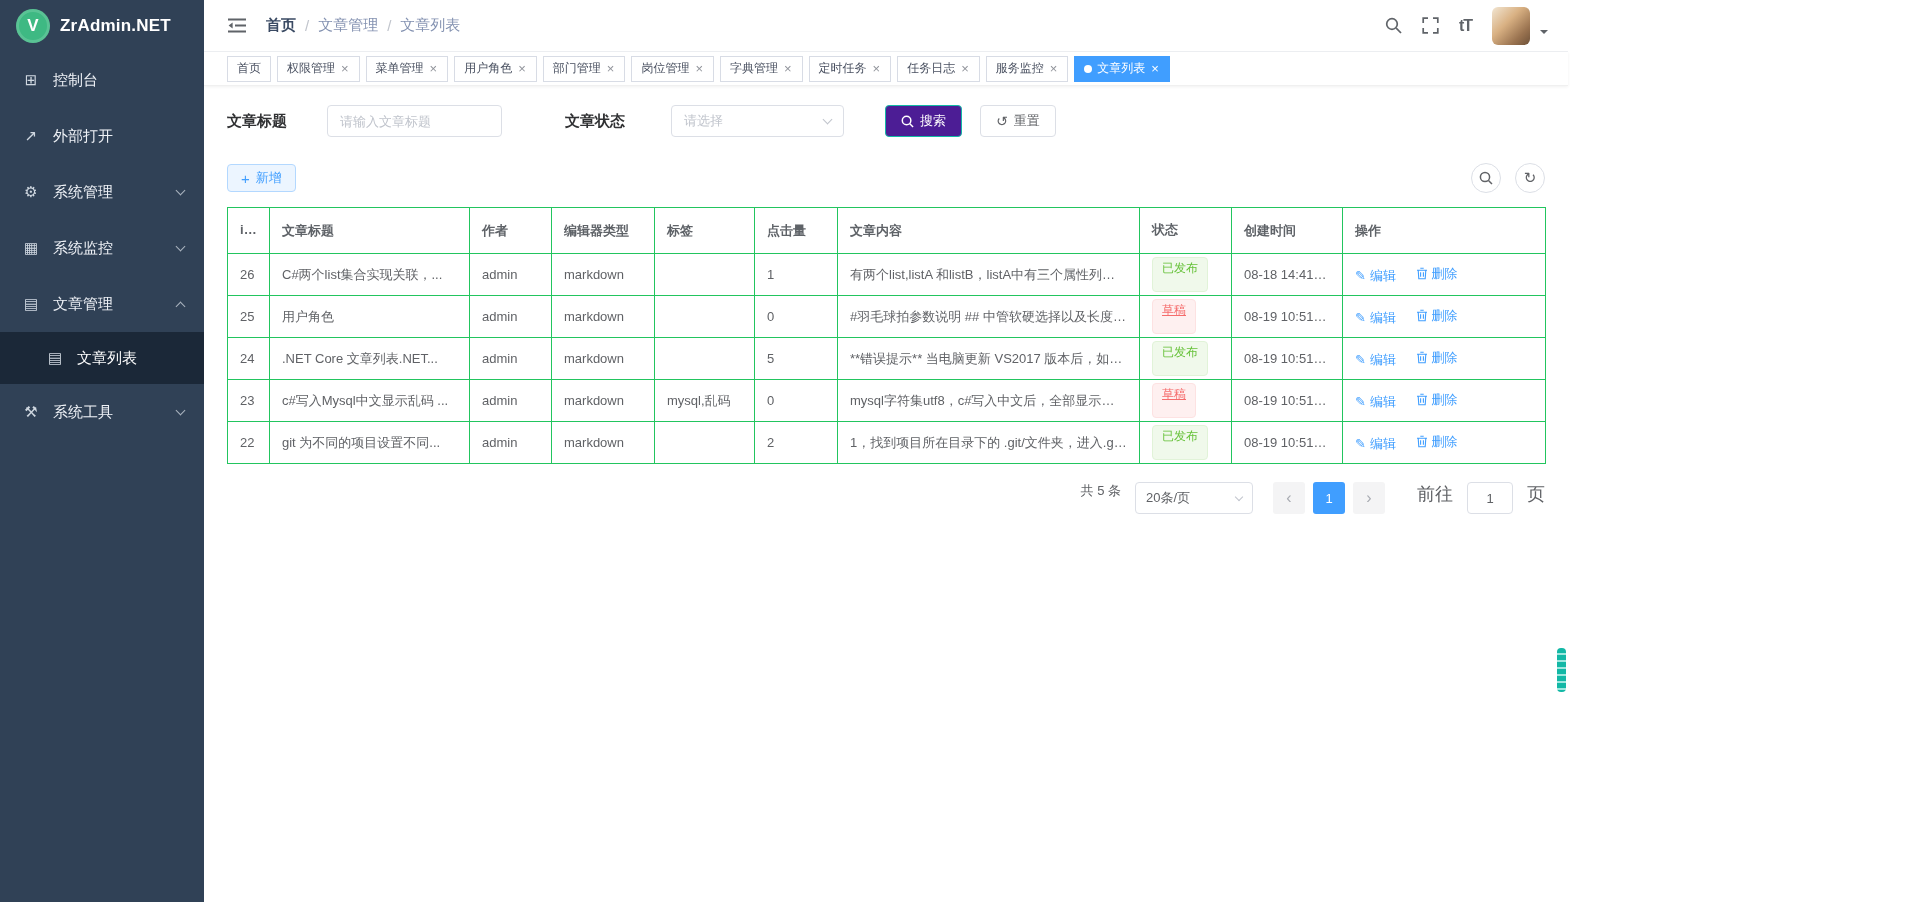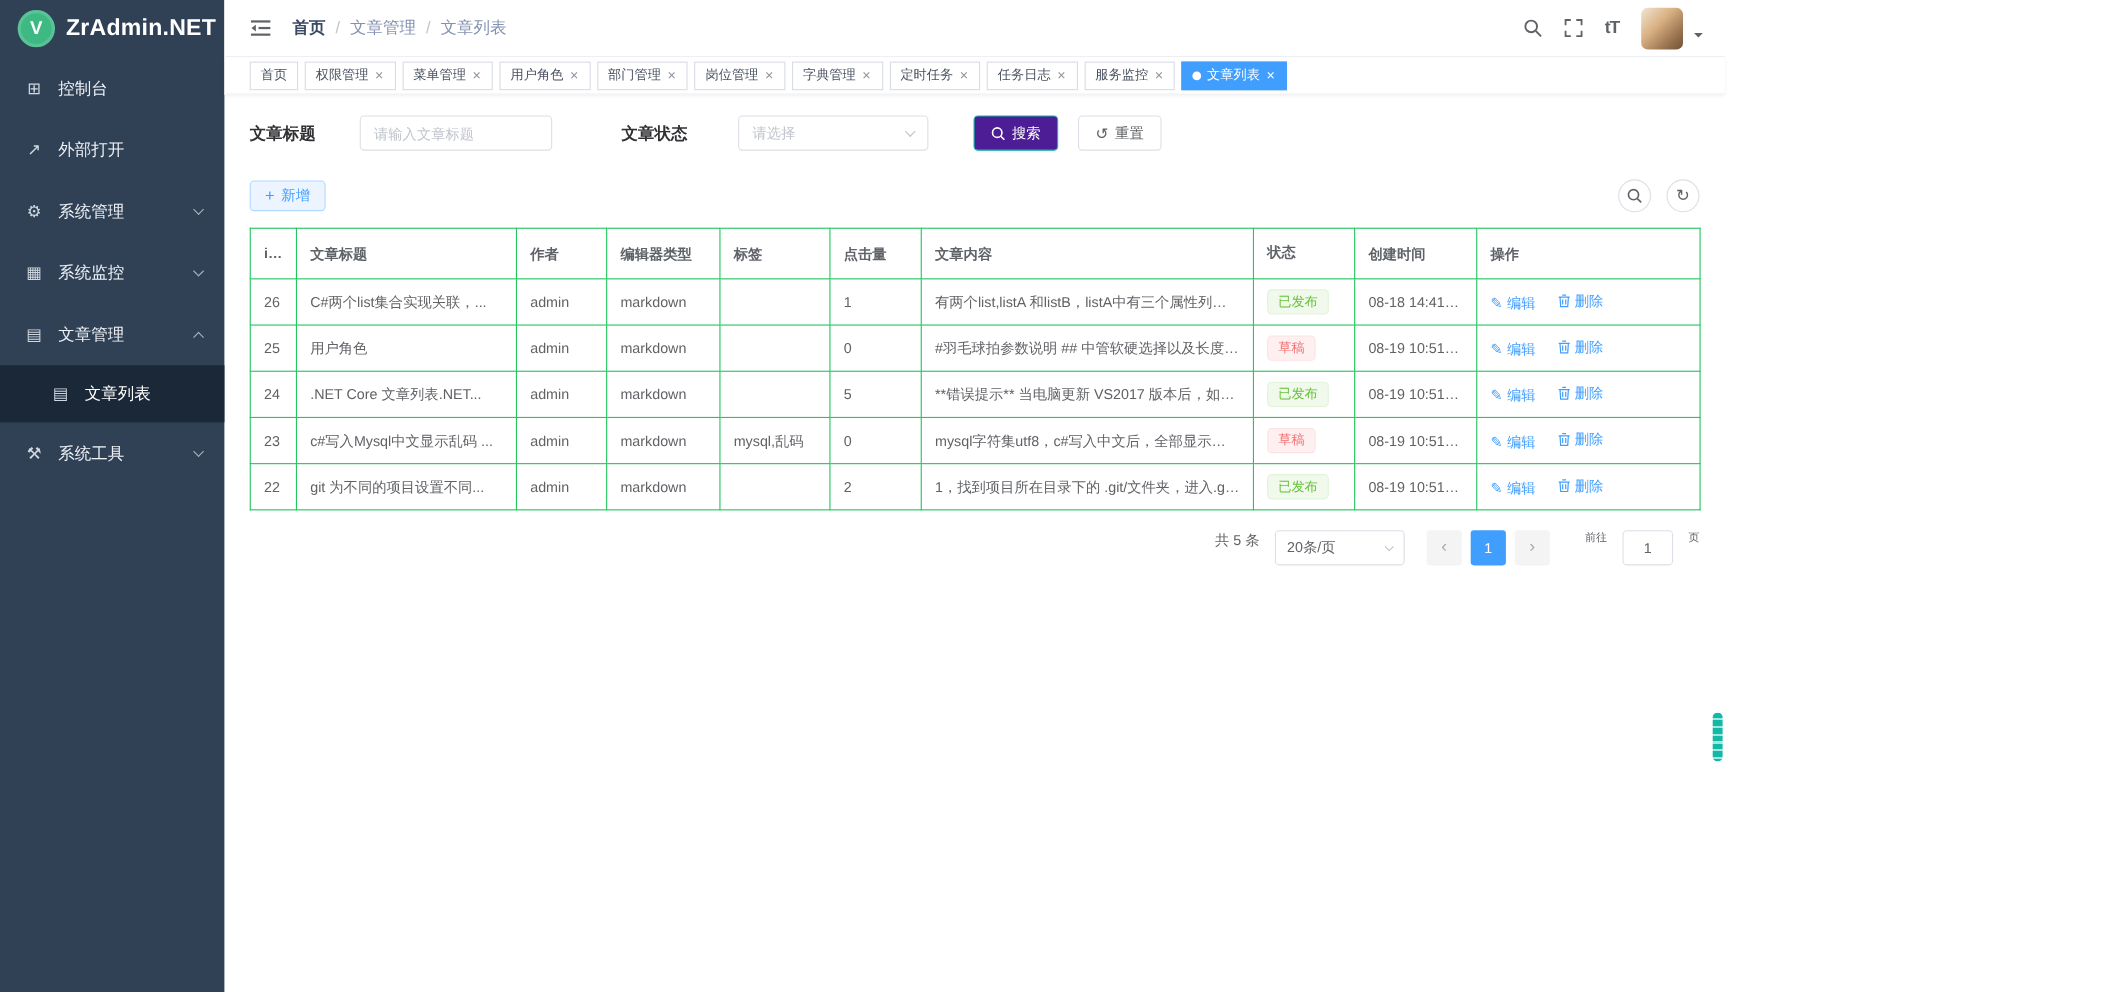--- a/index.html
+++ b/index.html
@@ -10,21 +10,21 @@
     color:#606266; font-size:13px;
   }
   .app { position:relative; width:1568px; height:902px; }
 
   
   .sidebar { position:absolute; left:0; top:0; width:204px; height:902px; background:#304156; }
   .logo { height:52px; display:flex; align-items:center; gap:10px; padding-left:16px; }
   .logo-circle { width:34px; height:34px; border-radius:50%; background:#3eb983; color:#fff;
     display:flex; align-items:center; justify-content:center; font-weight:bold; font-size:17px;
     box-shadow: inset 0 0 0 3px rgba(255,255,255,.15); }
-  .logo-title { color:#fff; font-size:21px; font-weight:bold; letter-spacing:.2px; }
+  .logo-title { color:#fff; font-size:17px; font-weight:bold; letter-spacing:.2px; }
   .menu-item { height:56px; display:flex; align-items:center; gap:13px; padding:0 20px 0 22px;
     color:#eef1f6; font-size:15px; cursor:pointer; }
   .mi-icon { width:18px; text-align:center; font-size:15px; color:#cfd7e0; flex:none; }
   .mi-label { flex:1 1 auto; white-space:nowrap; }
   .submenu-item { height:52px; display:flex; align-items:center; gap:13px; padding:0 20px 0 46px;
     color:#fff; font-size:15px; cursor:pointer; }
   .submenu-item.active { background:#1b2838; }
   .chev { display:inline-block; width:7px; height:7px;
     border-right:1.4px solid #aab4bf; border-bottom:1.4px solid #aab4bf; flex:none; }
   .chev.down { transform:rotate(45deg); margin-top:-3px; }
@@ -92,41 +92,41 @@
   .data-table th, .data-table td { border:1px solid #22c55e; padding:0 12px; font-size:13px;
     text-align:left; white-space:nowrap; overflow:hidden; text-overflow:ellipsis; }
   .data-table th { height:46px; color:#5f6368; font-weight:bold; background:#fff; cursor:pointer; }
   .data-table td { height:42px; color:#606266; }
   .td-center { text-align:center; }
   .th-center { text-align:center; }
   .sort { display:inline-flex; flex-direction:column; vertical-align:middle; margin-left:6px; }
   .sort i { display:block; width:0; height:0; border:4px solid transparent; }
   .s-up { border-bottom-color:#c0c4cc; border-top-width:0; margin-bottom:2px; }
   .s-down { border-top-color:#c0c4cc; border-bottom-width:0; }
-  .badge { display:inline-block; padding:0 9px; height:23px; line-height:21px; border-radius:4px;
+  .badge { display:inline-block; padding:0 9px; height:35px; line-height:21px; border-radius:4px;
     font-size:12px; border:1px solid transparent; }
   .badge[data-status="published"] { color:#67c23a; background:#f0f9eb; border-color:#e1f3d8; }
-  .badge[data-status="draft"] { color:#f56c6c; background:#fef0f0; border-color:#fde2e2; }
+  .badge[data-status="draft"] { color:#f56c6c; background:#fef0f0; border-color:#fde2e2;text-decoration:underline; }
   .act { color:#409eff; cursor:pointer; display:inline-flex; align-items:center; gap:4px; text-decoration:none; }
   .act + .act { margin-left:16px; }
   .edit-ic { font-size:13px; line-height:1; }
 
   
   .pagination { width:1318px; display:flex; align-items:flex-start; justify-content:flex-end; gap:14px; margin-top:18px; }
   .pg-total { font-size:13px; color:#606266; }
   .pg-size { width:118px; height:32px; border:1px solid #dcdfe6; border-radius:4px; background:#fff;
     display:flex; align-items:center; justify-content:space-between; padding:0 10px; cursor:pointer;
     font-size:13px; color:#606266; }
   .pg-group { display:flex; align-items:center; gap:8px; margin-left:6px; }
   .pg-btn { min-width:32px; height:32px; border:none; border-radius:3px; background:#f4f4f5; color:#a8abb2;
     font-size:16px; cursor:pointer; display:flex; align-items:center; justify-content:center;
     font-family:"Liberation Sans","DejaVu Sans",sans-serif; }
   .pg-page { font-size:13px; color:#606266; }
   .pg-page.active { background:#409eff; color:#fff; }
-  .pg-jump-label, .pg-jump-suffix { font-size:10px; color:#606266; }
+  .pg-jump-label, .pg-jump-suffix { font-size:18px; color:#606266; }
   .pg-jump-label { margin-left:18px; }
   .pg-jump-input { width:46px; height:32px; border:1px solid #dcdfe6; border-radius:4px; text-align:center;
     font-size:13px; color:#606266; outline:none; font-family:"Liberation Sans","DejaVu Sans",sans-serif; }
 
   
   .scroll-thumb { position:absolute; left:1557px; top:648px; width:9px; height:44px; border-radius:4px;
     background:repeating-linear-gradient(to bottom,#13b8a6 0 5px,#9fe8df 5px 7px); cursor:grab; }
   svg { display:block; }
 </style>
 </head>

